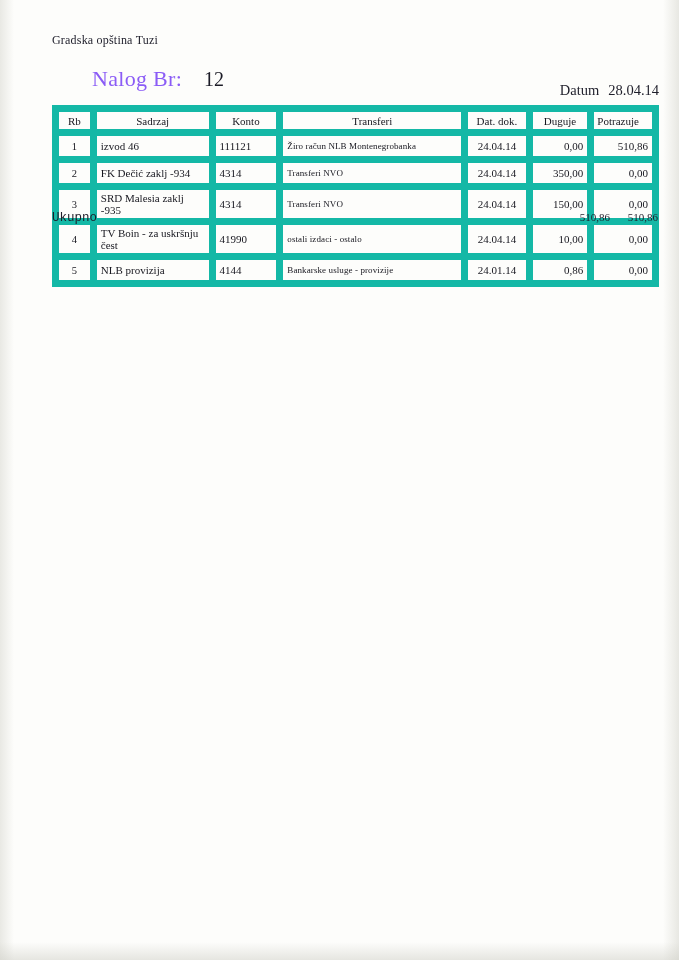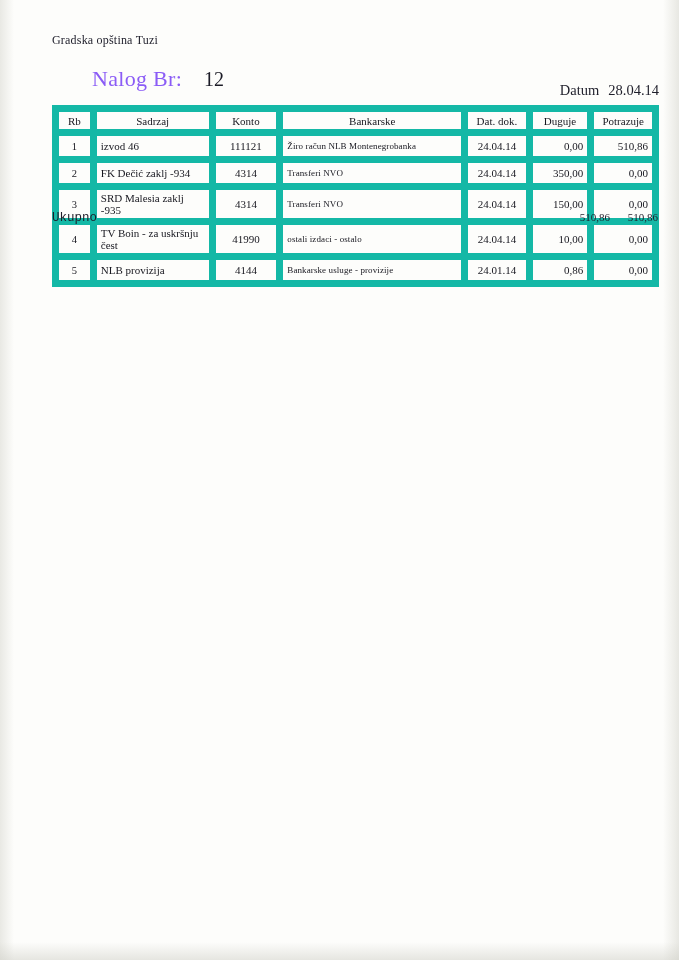--- a/index.html
+++ b/index.html
@@ -102,21 +102,21 @@
     text-align: center;
     font-size: 11px;
     height: 15px;
     padding: 1px 3px;
   }
   table.ledger tbody td {
     height: 16px;
   }
   .c-rb      { width: 28px;  text-align: center; }
   .c-sadrzaj { width: 132px; text-align: left; padding-left: 6px; font-size: 11px; }
-  .c-konto   { width: 62px;  text-align: center; font-size: 11px; }
+  .c-konto   { width: 62px;  text-align: left; font-size: 11px; }
   .c-naziv   { width: 215px; text-align: left; padding-left: 5px; }
   .c-naziv-h { text-align: center; }
   .c-datdok  { width: 54px;  text-align: center; font-size: 11px; margin-left: 16px; }
   .c-duguje  { width: 54px;  text-align: right; padding-right: 5px; font-size: 11px; }
   .c-potraz  { width: 54px;  text-align: right; padding-right: 5px; font-size: 11px; }
   .cell-naziv-small { font-size: 9px; letter-spacing: 0.1px; }
 
   .totals {
     position: absolute;
     left: 52px;
@@ -169,24 +169,24 @@
     <span>Datum</span>
     <span>28.04.14</span>
   </div>
 
   <table class="ledger">
     <thead>
       <tr>
         <th class="c-rb">Rb</th>
         <th class="c-sadrzaj c-naziv-h">Sadrzaj</th>
         <th class="c-konto">Konto</th>
-        <th class="c-naziv c-naziv-h">Bankarske</th>
+        <th class="c-naziv c-naziv-h">Transferi</th>
         <th class="c-datdok">Dat. dok.</th>
         <th class="c-duguje" style="text-align:center">Duguje</th>
-        <th class="c-potraz" style="text-align:center">Potrazuje</th>
+        <th class="c-potraz" style="text-align:left">Potrazuje</th>
       </tr>
     </thead>
     <tbody>
       <tr>
         <td class="c-rb">1</td>
         <td class="c-sadrzaj">izvod 46</td>
         <td class="c-konto">111121</td>
         <td class="c-naziv cell-naziv-small">Žiro račun NLB Montenegrobanka</td>
         <td class="c-datdok">24.04.14</td>
         <td class="c-duguje">0,00</td>

